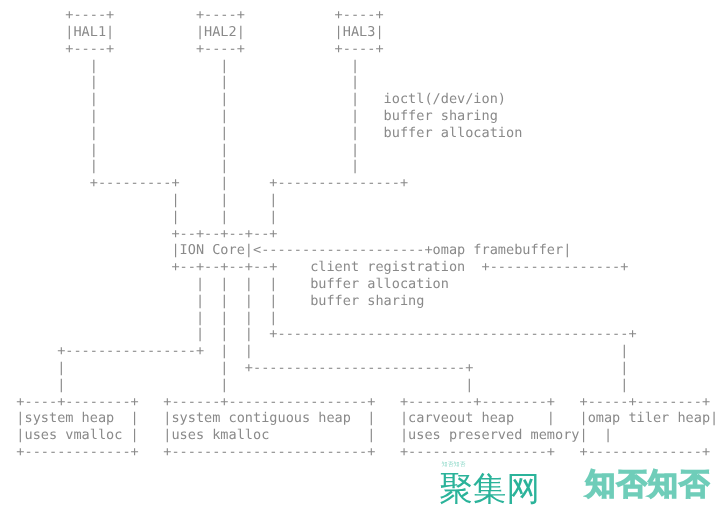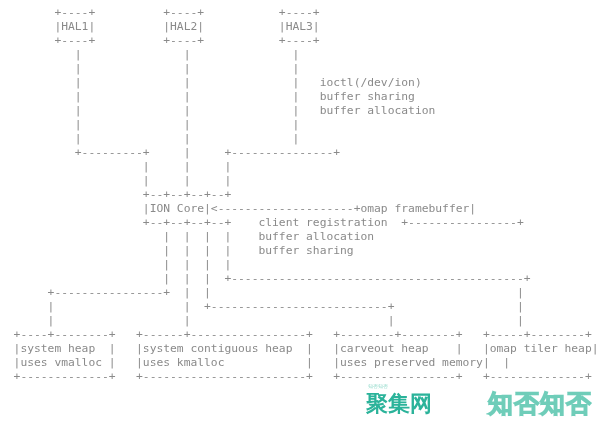--- a/index.html
+++ b/index.html
@@ -49,22 +49,22 @@
     color: transparent;
     -webkit-text-stroke: 1.2px #63c9b4;
     opacity: 0.92;
     white-space: nowrap;
   }
   .wm-main {
     position: absolute;
     left: 0;
     top: 8px;
     font-family: "DejaVu Sans", "Liberation Sans", sans-serif;
-    font-size: 22px;
-    font-weight: 700;
+    font-size: 28px;
+    font-weight: 400;
     letter-spacing: 0px;
     color: #2bb39a;
     white-space: nowrap;
   }
   .wm-tiny {
     position: absolute;
     left: 2px;
     top: 2px;
     font-family: "DejaVu Sans", "Liberation Sans", sans-serif;
     font-size: 5px;

